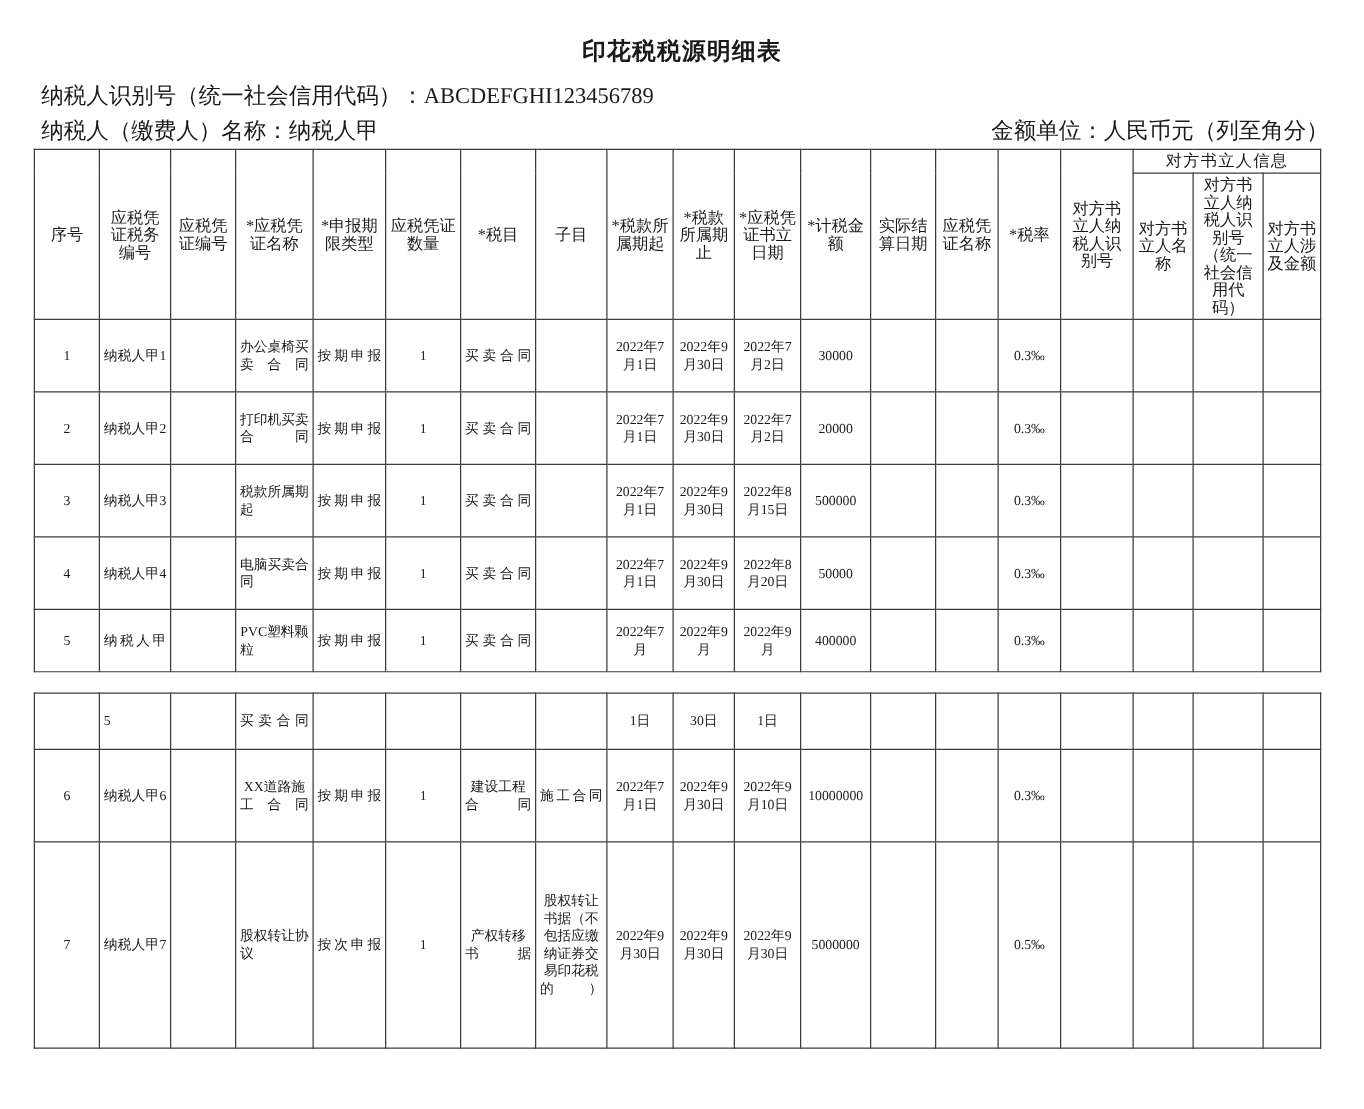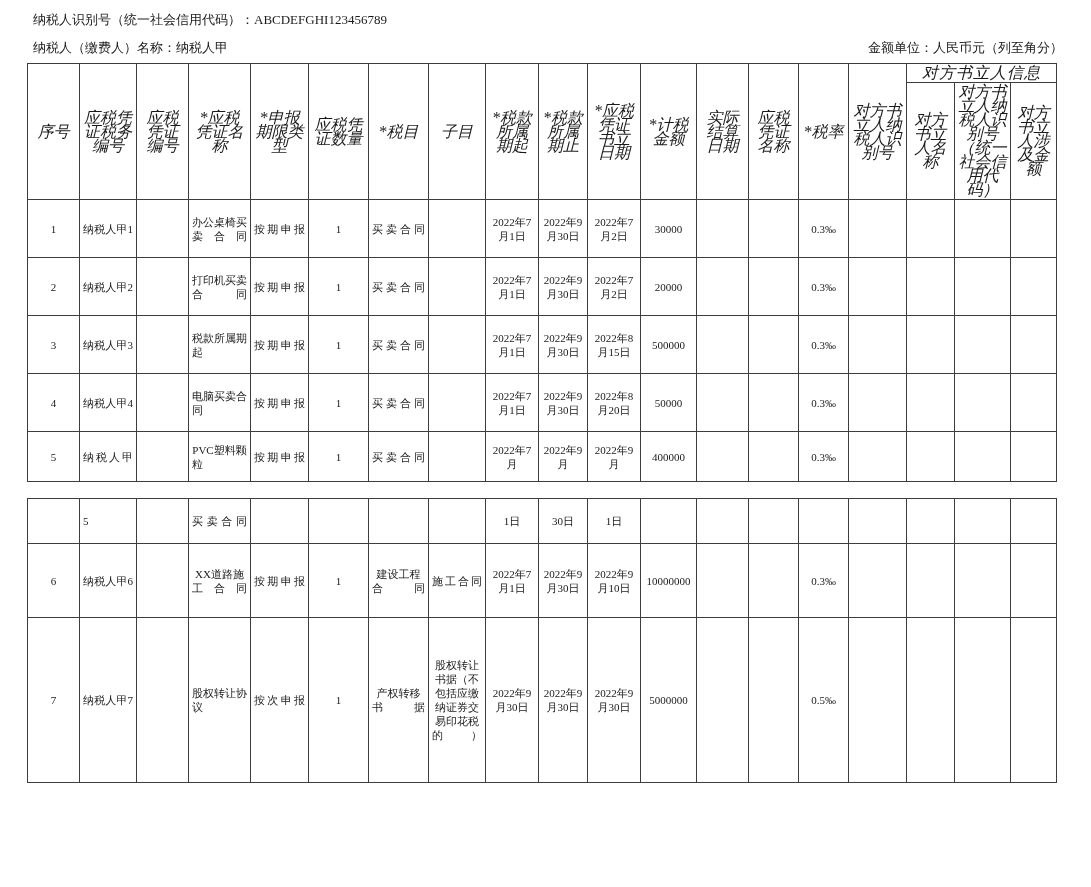--- a/index.html
+++ b/index.html
@@ -24,21 +24,21 @@
   .doc-title {
     text-align: center;
     font-size: 19px;
     font-weight: bold;
     letter-spacing: 1px;
     padding-top: 28px;
     padding-bottom: 2px;
     font-family: "Liberation Sans", "DejaVu Sans", sans-serif;
   }
   .meta-line {
-    font-size: 13px;
+    font-size: 18px;
     line-height: 16px;
     padding-left: 33px;
     padding-right: 28px;
     margin-top: 12px;
     position: relative;
     white-space: nowrap;
   }
   .meta-line.row2 { }
   .meta-right {
     position: absolute;
@@ -60,23 +60,22 @@
     border: 1px solid #3d3d3d;
     padding: 2px 3px;
     vertical-align: middle;
     text-align: center;
     font-weight: normal;
     line-height: 14px;
     word-break: break-all;
     overflow: hidden;
   }
   th.hcell {
-    font-size: 16px;
+    font-size: 13px;
     line-height: 15px;
-    font-style: italic;
   }
   td.body-cell {
     font-size: 11px;
     line-height: 15px;
   }
   td.just {
     text-align: justify;
     text-align-last: justify;
     text-justify: inter-character;
   }
@@ -96,20 +95,21 @@
   .spacer-gap {
     height: 8px;
     background: #ffffff;
   }
 </style>
 </head>
 <body>
 
 <div class="page">
 
+  <div class="doc-title">印花税税源明细表</div>
 
   <div class="meta-line">
     <span>纳税人识别号（统一社会信用代码）：</span><span style="font-family:'Liberation Serif',serif;">ABCDEFGHI123456789</span>
   </div>
 
   <div class="meta-line row2">
     <span>纳税人（缴费人）名称：</span><span>纳税人甲</span>
     <span class="meta-right">金额单位：人民币元（列至角分）</span>
   </div>
 

